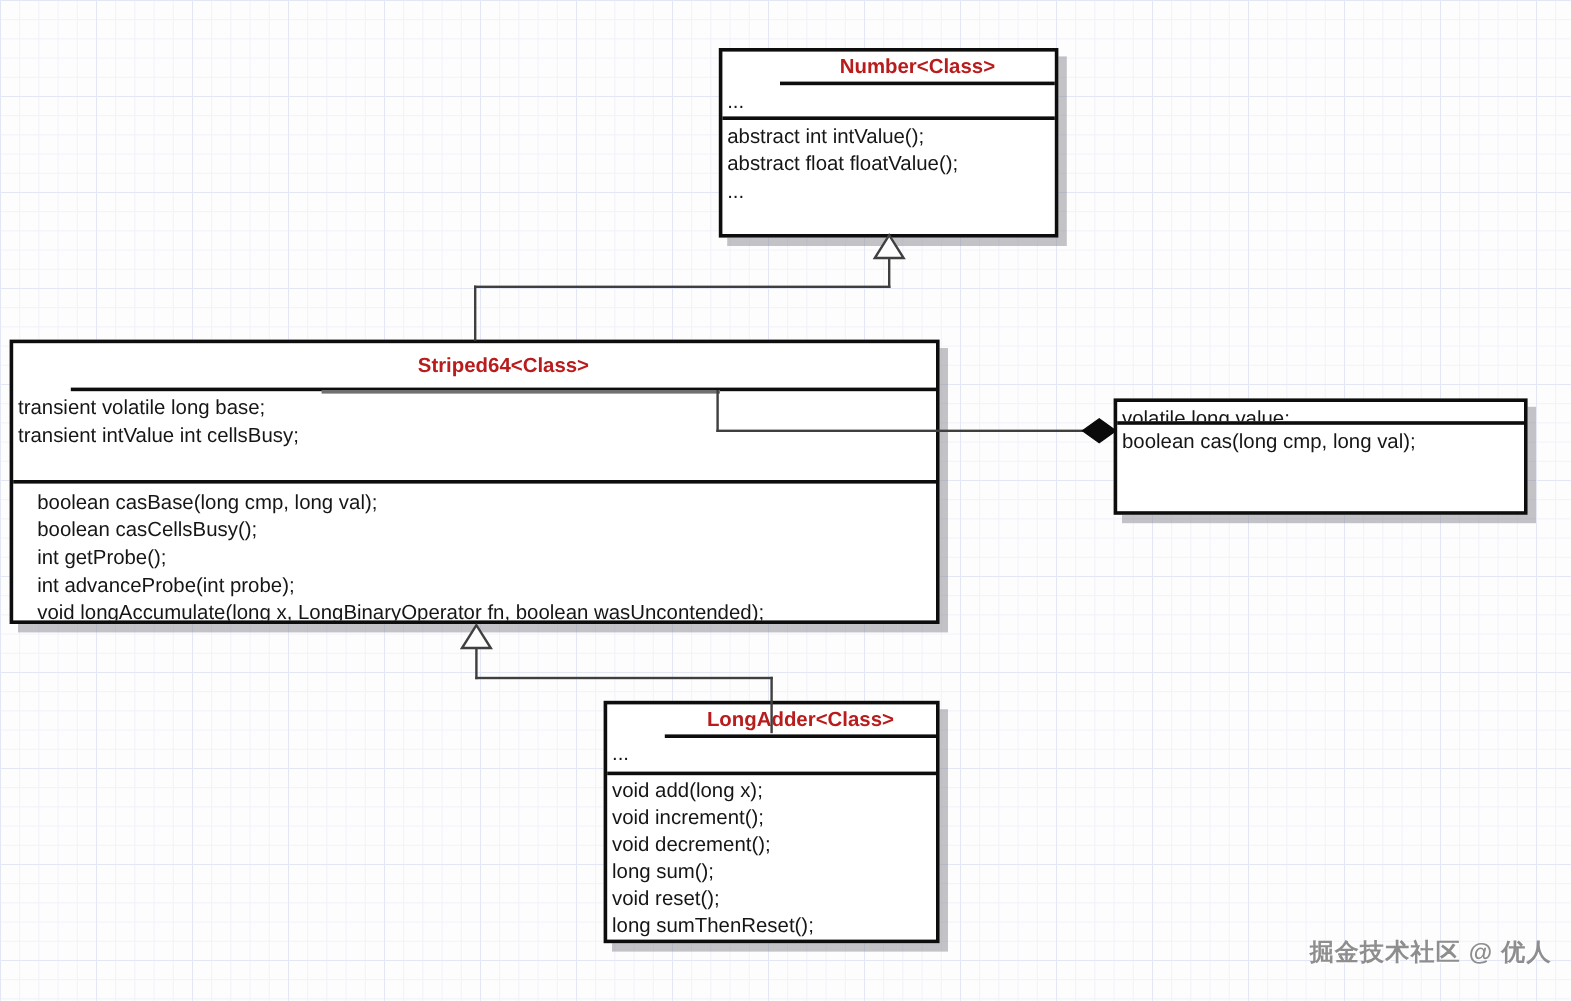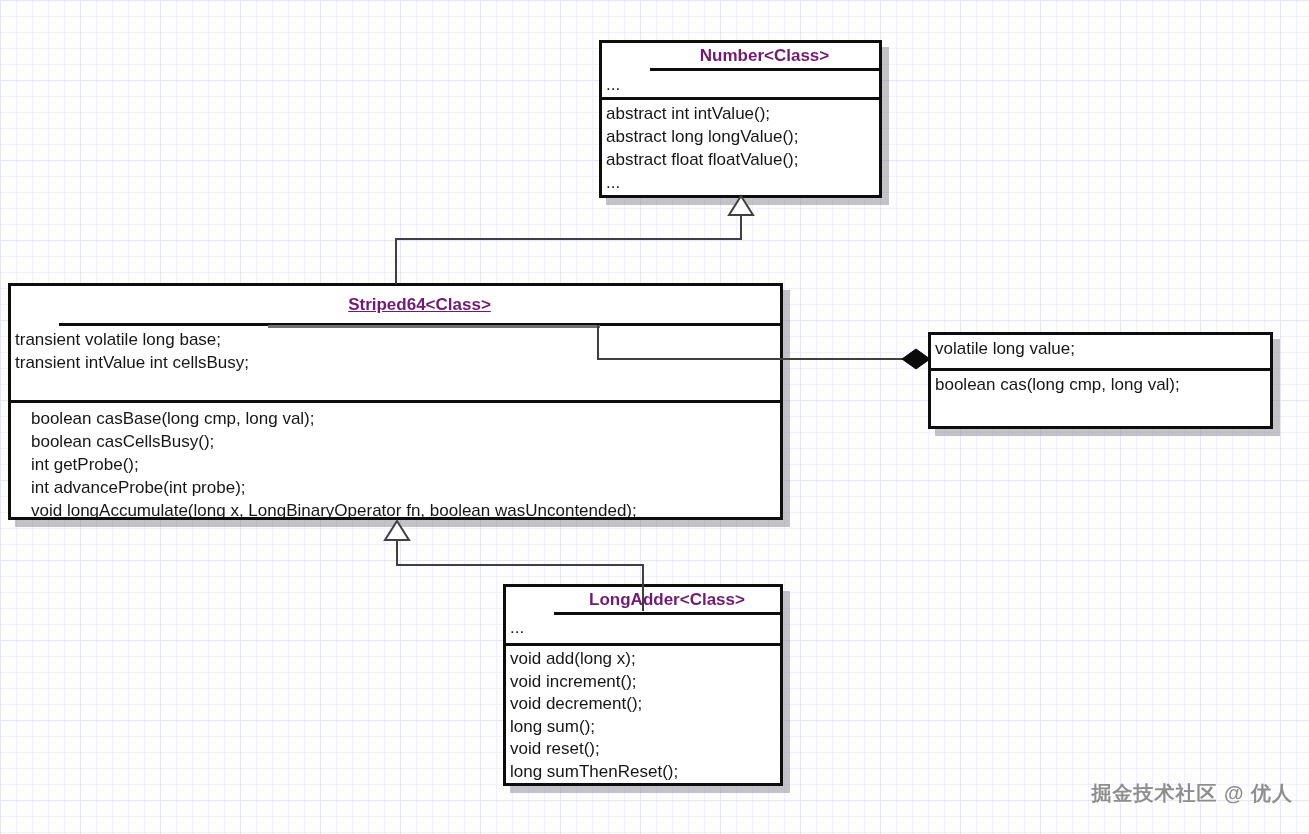--- a/index.html
+++ b/index.html
@@ -17,43 +17,43 @@
   .uml-box{
     position:absolute;background:#ffffff;border:3px solid #0d0d0d;
     box-sizing:border-box;display:flex;flex-direction:column;
     box-shadow:7px 7px 0 rgba(125,125,133,0.45);
     z-index:2;
   }
   .uml-title{
     font-weight:bold;font-size:17px;text-align:right;
     border-bottom:3px solid #0d0d0d;box-sizing:border-box;
     display:flex;align-items:center;justify-content:center;
-    color:#701a75;flex:0 0 auto;margin-left:48px;
+    color:#b91c1c;flex:0 0 auto;margin-left:48px;
   }
   .uml-section{
     border-bottom:3px solid #0d0d0d;box-sizing:border-box;
     padding:2px 0 0 4px;flex:0 0 auto;overflow:hidden;
   }
   .uml-section.last{border-bottom:none;flex:1 1 auto;}
   .uml-line{
     font-size:17px;line-height:23px;white-space:nowrap;color:#161616;
   }
   
   #box-number{left:599px;top:40px;width:283px;height:158px;}
   #box-number .uml-title{height:28px;}
   #box-number .sec-fields{height:29px;}
   
   #box-striped64{left:8px;top:283px;width:775px;height:237px;}
-  #box-striped64 .uml-title{height:40px;text-decoration:underline;}
+  #box-striped64 .uml-title{height:40px;}
   #box-striped64 .sec-fields{height:77px;}
   #box-striped64 .sec-methods{padding-top:4px;padding-left:20px;}
   
   #box-cell{left:928px;top:332px;width:345px;height:97px;}
   #box-cell .uml-title{height:28px;}
-  #box-cell .sec-fields{height:36px;}
+  #box-cell .sec-fields{height:19px;}
   
   #box-longadder{left:503px;top:584px;width:280px;height:202px;}
   #box-longadder .uml-title{height:28px;}
   #box-longadder .sec-fields{height:31px;}
   #box-longadder .uml-line{line-height:22.5px;}
 
   .seg{position:absolute;background:#3f3f3f;z-index:3;}
   .seg.gray{background:#707070;}
   .arrowhead{position:absolute;z-index:4;}
   .watermark{
@@ -65,21 +65,20 @@
 </head>
 <body>
 
 <div class="uml-box" id="box-number">
   <div class="uml-title">Number&lt;Class&gt;</div>
   <div class="uml-section sec-fields">
     <div class="uml-line">...</div>
   </div>
   <div class="uml-section sec-methods last">
     <div class="uml-line">abstract int intValue();</div>
-    <div class="uml-line">abstract long longValue();</div>
     <div class="uml-line">abstract float floatValue();</div>
     <div class="uml-line">...</div>
   </div>
 </div>
 
 <div class="uml-box" id="box-striped64">
   <div class="uml-title">Striped64&lt;Class&gt;</div>
   <div class="uml-section sec-fields">
     <div class="uml-line">transient volatile long base;</div>
     <div class="uml-line">transient intValue int cellsBusy;</div>

